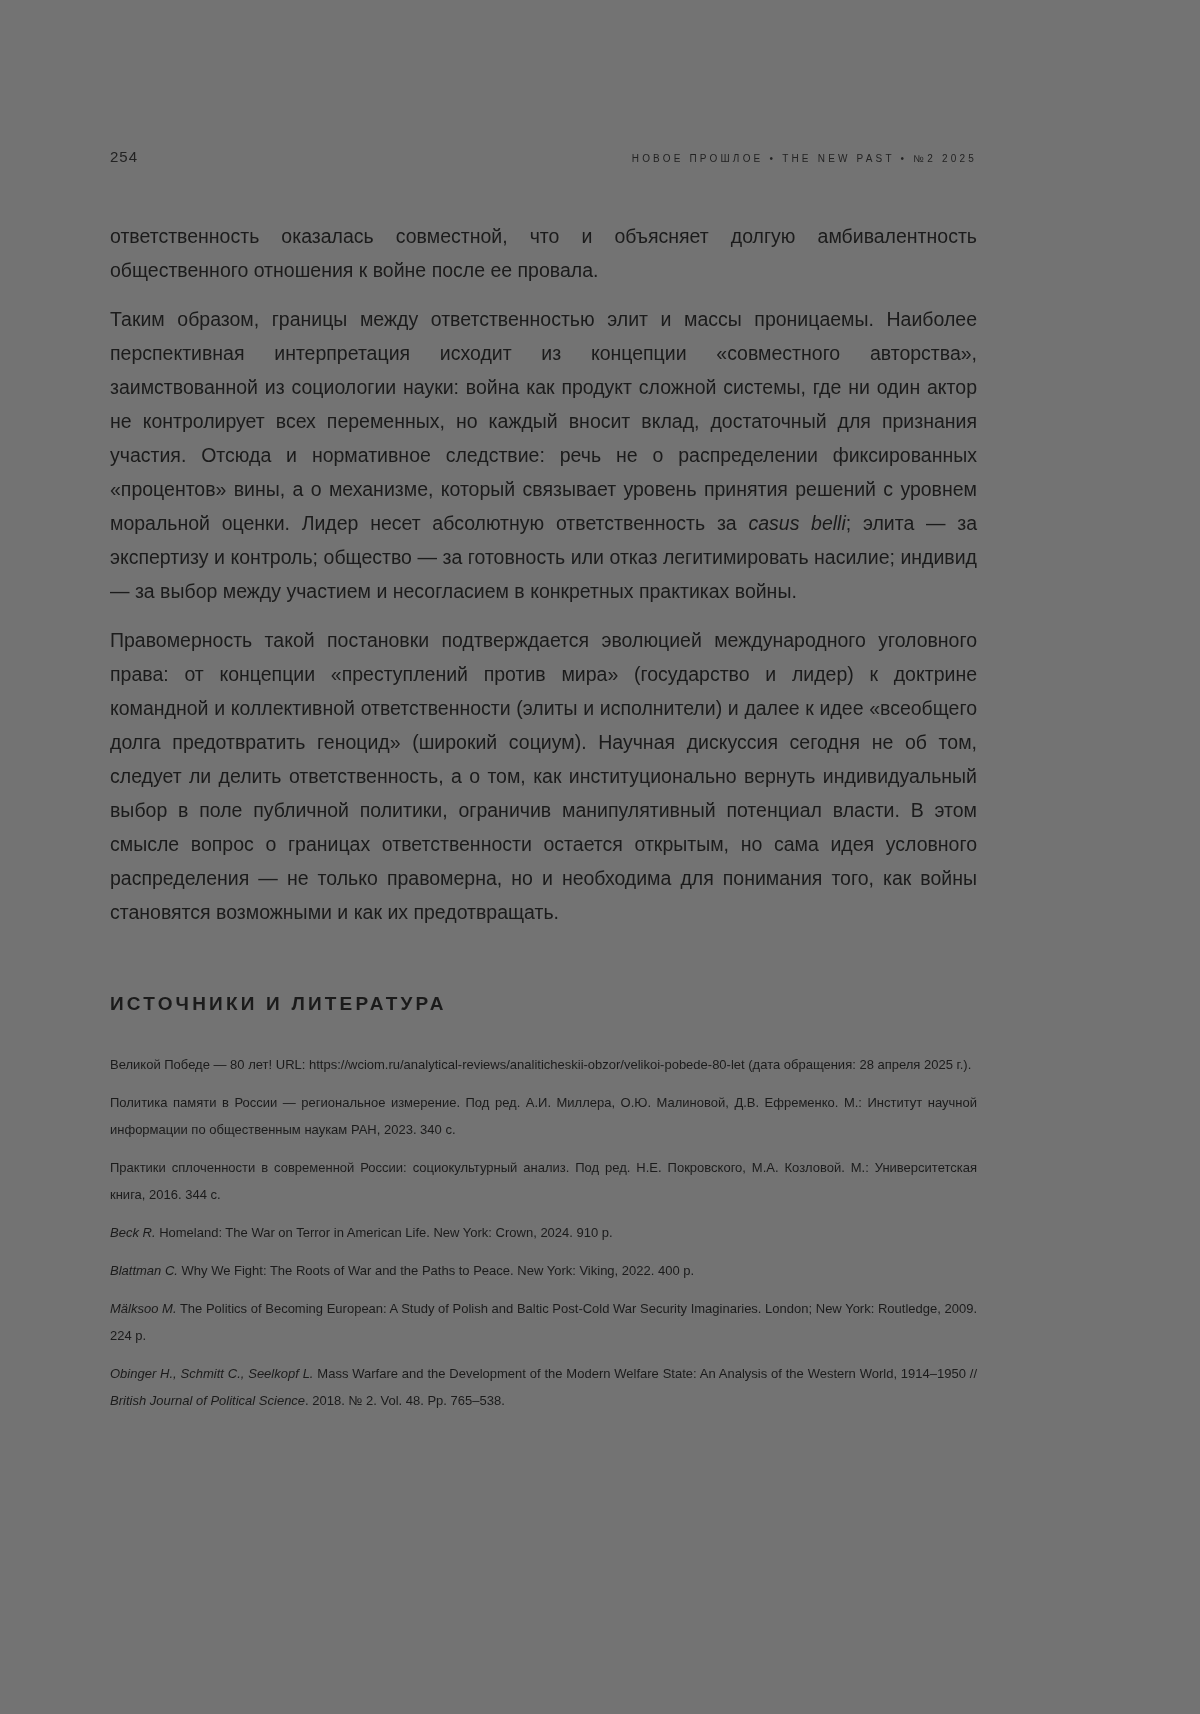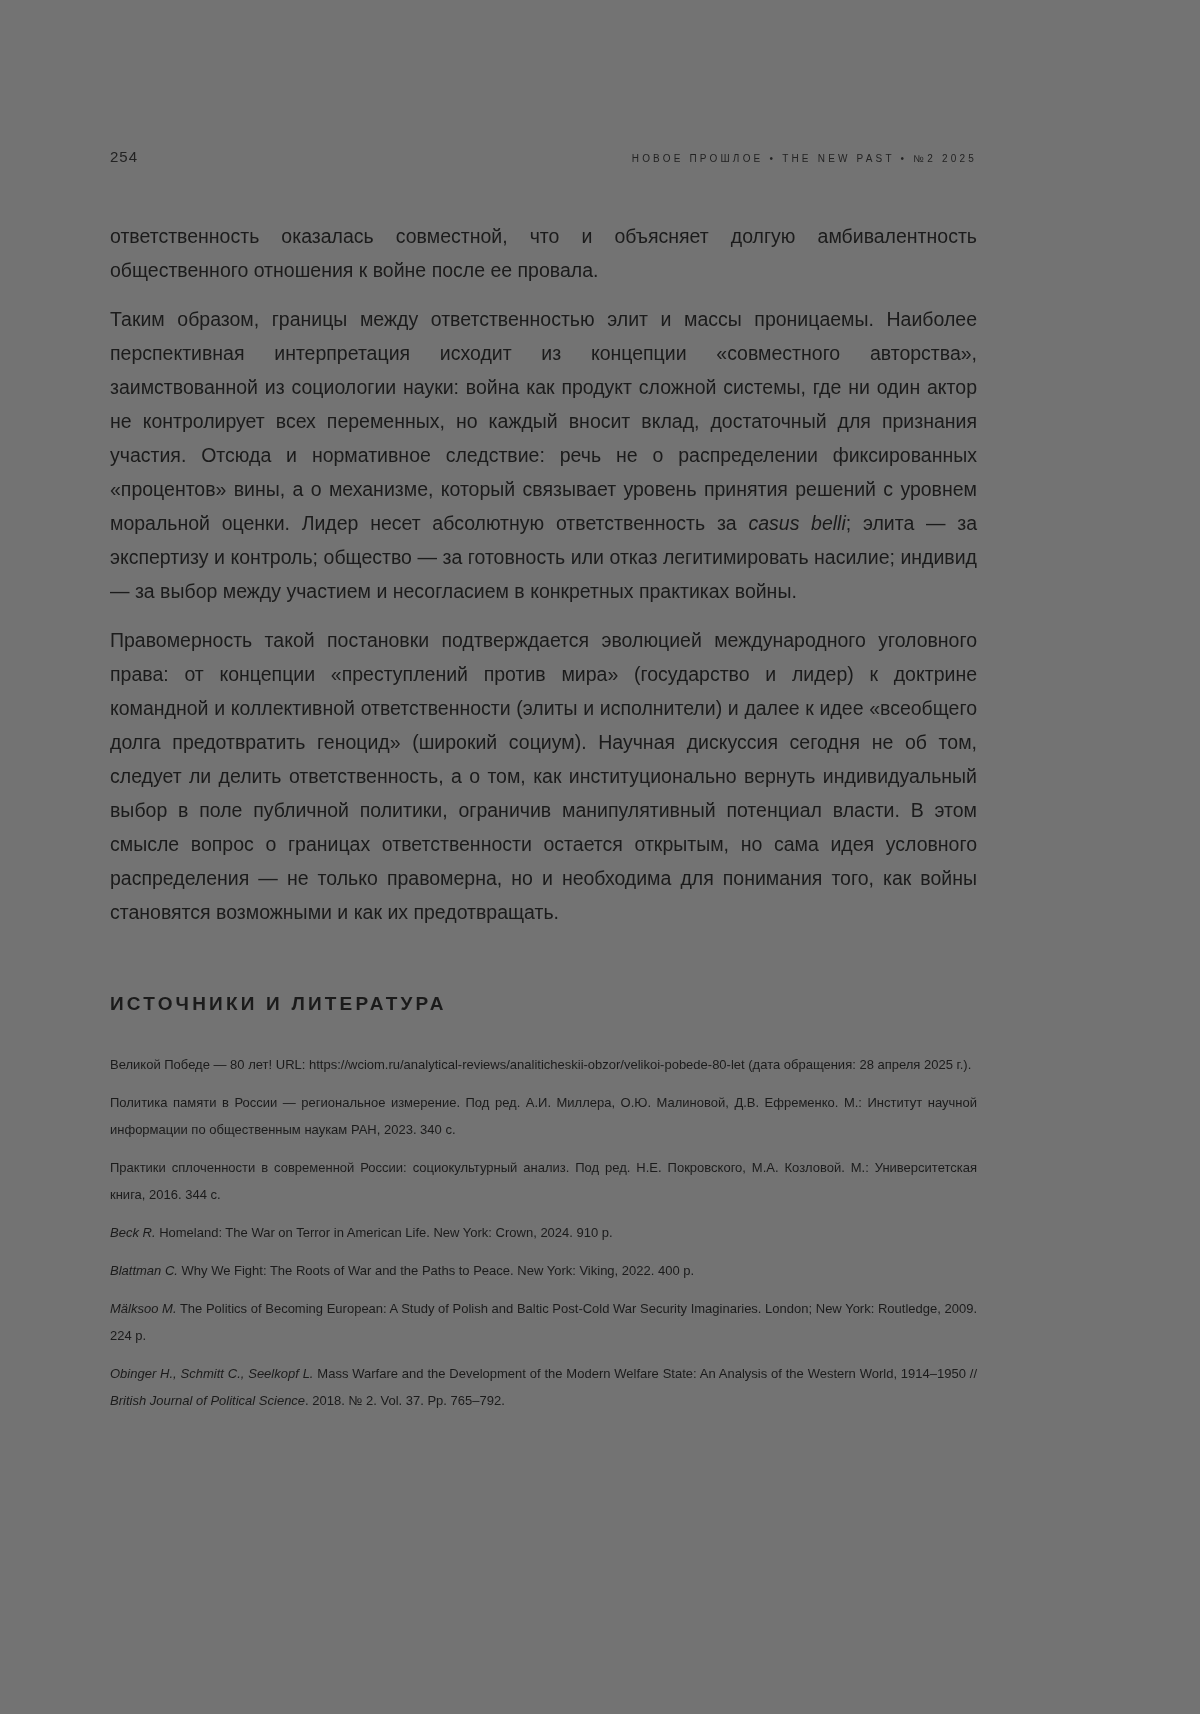--- a/index.html
+++ b/index.html
@@ -83,16 +83,16 @@
 
     <h2 class="sources-heading">ИСТОЧНИКИ И ЛИТЕРАТУРА</h2>
 
     <section id="refs">
         <p class="reference"><span>Великой Победе — 80 лет! URL: https://wciom.ru/analytical-reviews/analiticheskii-obzor/velikoi-pobede-80-let (дата обращения: 28 апреля 2025 г.).</span></p>
         <p class="reference"><span>Политика памяти в России — региональное измерение. Под ред. А.И. Миллера, О.Ю. Малиновой, Д.В. Ефременко. М.: Институт научной информации по общественным наукам РАН, 2023. 340 с.</span></p>
         <p class="reference"><span>Практики сплоченности в современной России: социокультурный анализ. Под ред. Н.Е. Покровского, М.А. Козловой. М.: Университетская книга, 2016. 344 с.</span></p>
         <p class="reference"><em>Beck R.</em><span> Homeland: The War on Terror in American Life. New York: Crown, 2024. 910 p.</span></p>
         <p class="reference"><em>Blattman C.</em><span> Why We Fight: The Roots of War and the Paths to Peace. New York: Viking, 2022. 400 p.</span></p>
         <p class="reference"><em>Mälksoo M.</em><span> The Politics of Becoming European: A Study of Polish and Baltic Post-Cold War Security Imaginaries. London; New York: Routledge, 2009. 224 p.</span></p>
-        <p class="reference"><em>Obinger H., Schmitt C., Seelkopf L.</em><span> Mass Warfare and the Development of the Modern Welfare State: An Analysis of the Western World, 1914–1950 // </span><em>British Journal of Political Science</em><span>. 2018. № 2. Vol. 37. Pp. 765–792.</span></p>
+        <p class="reference"><em>Obinger H., Schmitt C., Seelkopf L.</em><span> Mass Warfare and the Development of the Modern Welfare State: An Analysis of the Western World, 1914–1950 // </span><em>British Journal of Political Science</em><span>. 2018. № 2. Vol. 48. Pp. 765–538.</span></p>
       </section>
   </main>
 </div>
 
 </body></html>

